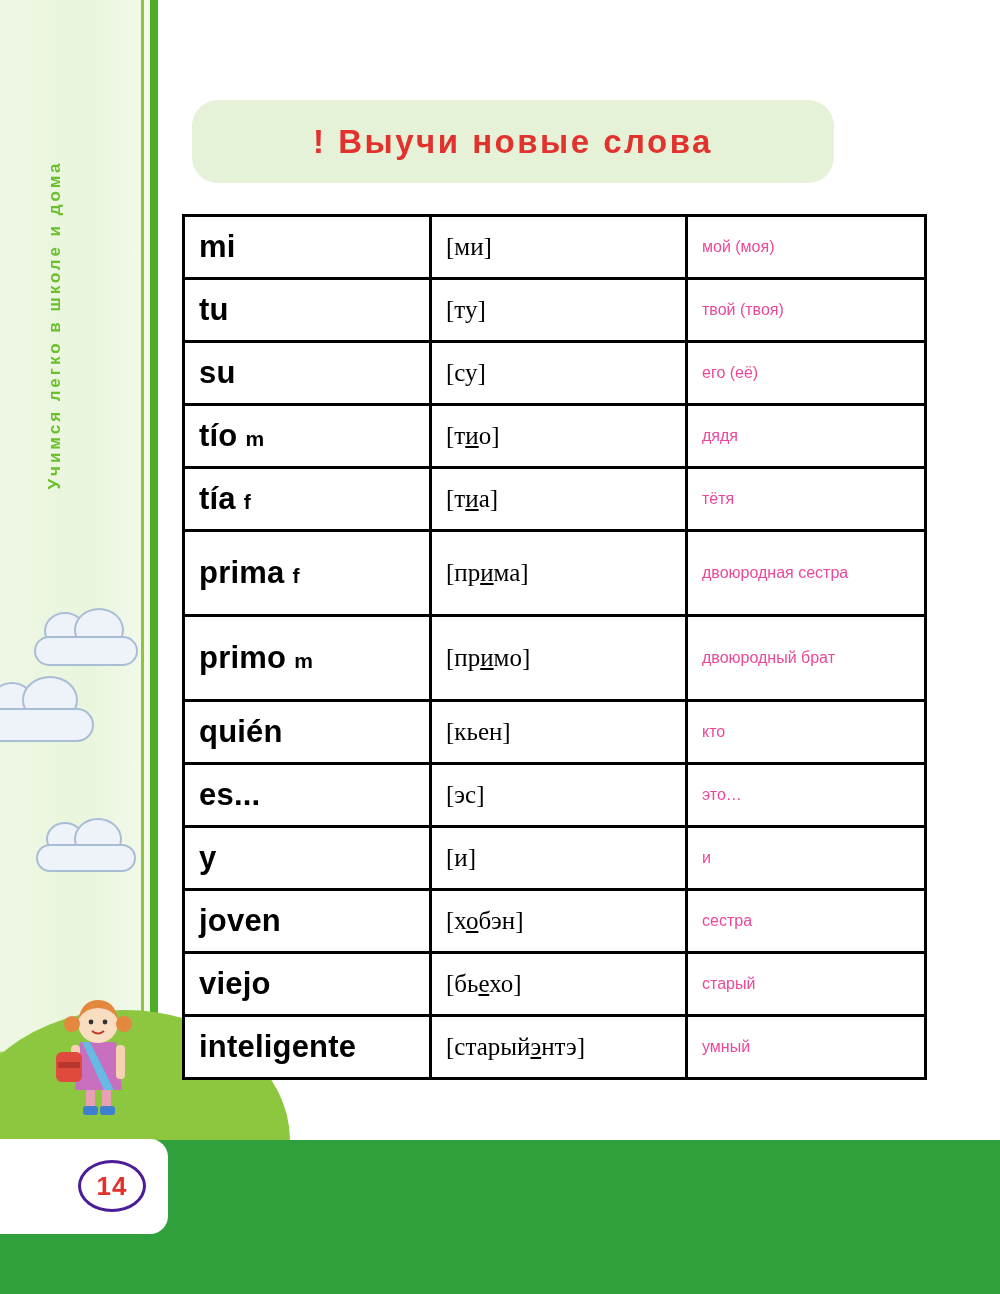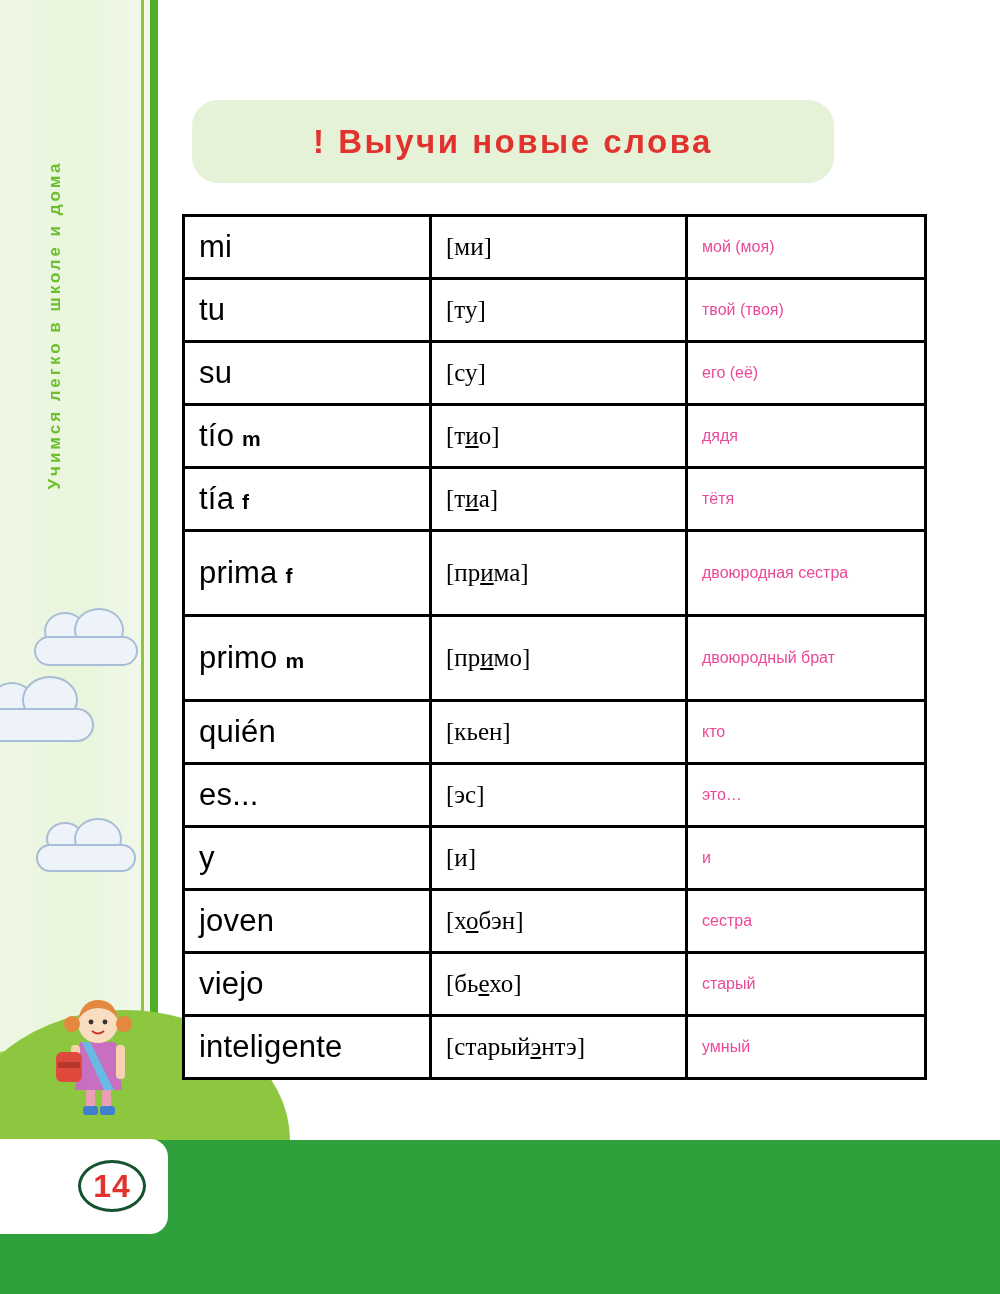--- a/index.html
+++ b/index.html
@@ -87,24 +87,24 @@
     position: absolute;
     left: 0; bottom: 60px;
     width: 168px; height: 95px;
     background: #ffffff;
     border-radius: 0 18px 18px 0;
   }
   .page-number {
     position: absolute;
     left: 78px; bottom: 82px;
     width: 62px; height: 46px;
-    border: 3px solid #14532d;
+    border: 3px solid #4c1d95;
     border-radius: 50%;
     color: #e1322e;
-    font-size: 32px;
+    font-size: 26px;
     font-weight: bold;
     display: flex;
     align-items: center;
     justify-content: center;
     letter-spacing: 1px;
   }
 
   
   .cloud { position: absolute; }
   .cloud .puff {
@@ -155,21 +155,21 @@
     border: 3px solid #000000;
     padding: 6px 14px;
     vertical-align: middle;
   }
   .col-es { width: 247px; }
   .col-tr { width: 256px; }
   .col-ru { width: 239px; }
 
   .es-word {
     font-size: 31px;
-    font-weight: normal;
+    font-weight: bold;
     color: #000;
     letter-spacing: 0.2px;
     white-space: nowrap;
   }
   .es-gender {
     font-size: 21px;
     font-weight: bold;
     color: #000;
     margin-left: 8px;
   }

